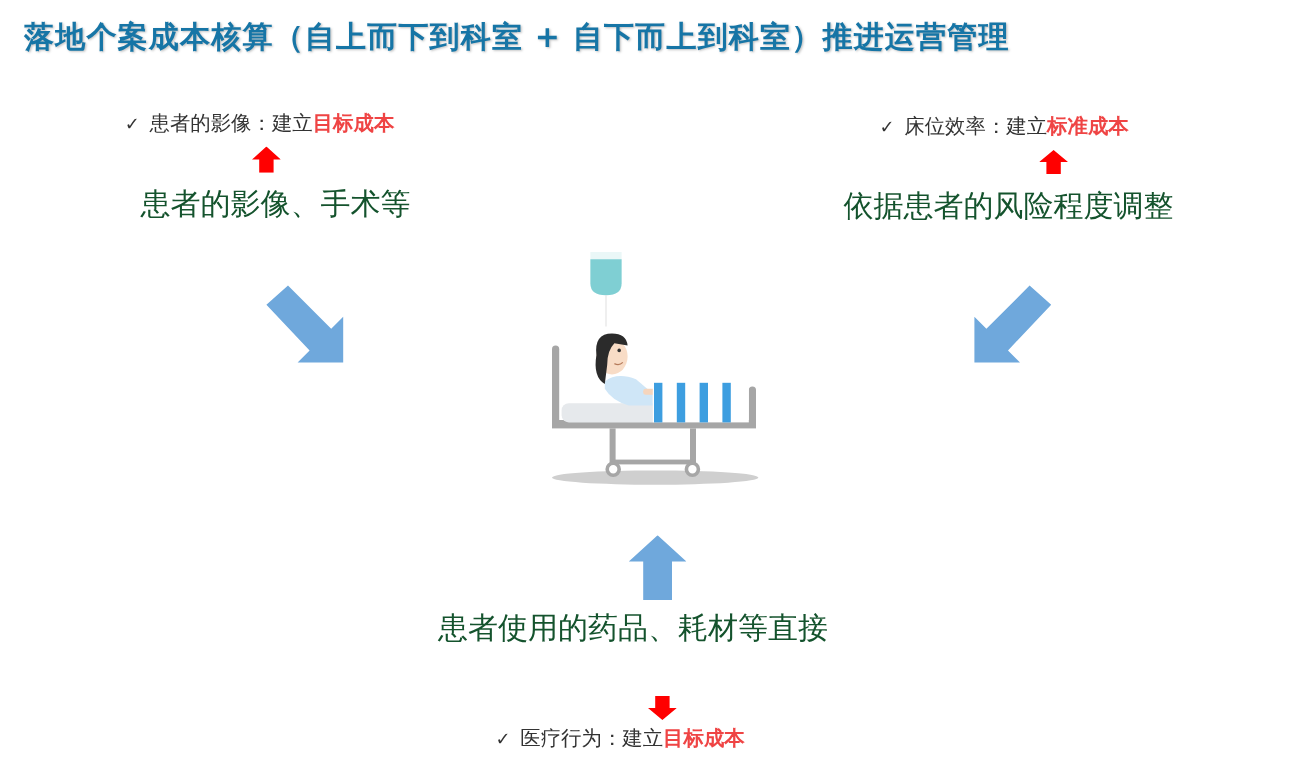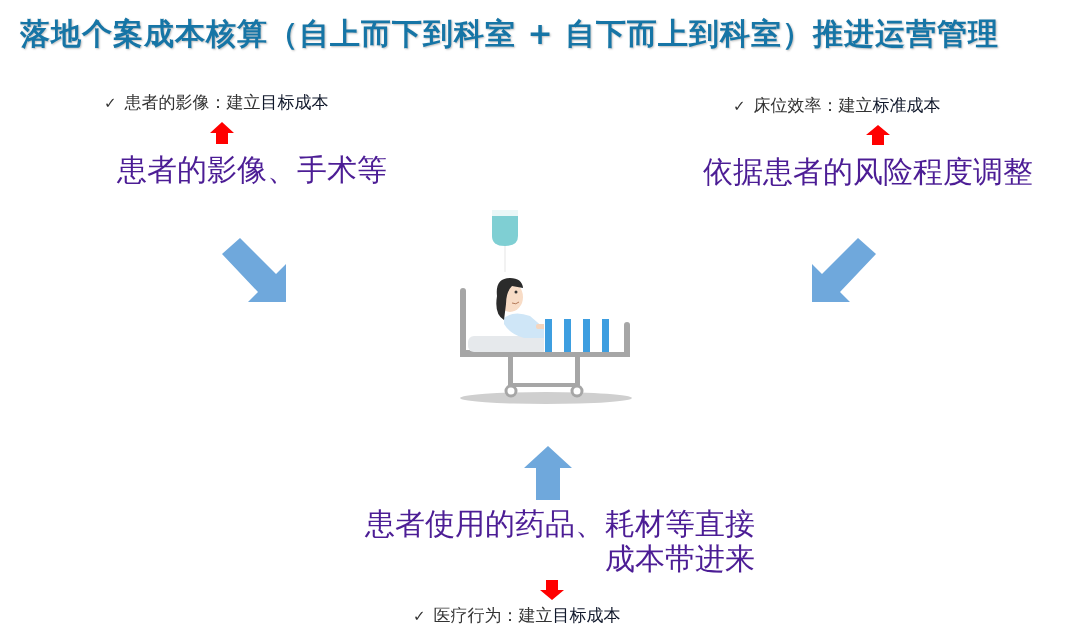--- a/index.html
+++ b/index.html
@@ -11,39 +11,39 @@
       width: 1080px;
       height: 637px;
       position: relative;
       overflow: hidden;
       font-family: "DejaVu Sans", "Liberation Sans", sans-serif;
     }
     .title {
       position: absolute;
       left: 20px;
       top: 14px;
-      font-size: 30px;
+      font-size: 25px;
       font-weight: bold;
       color: #1675a6;
       letter-spacing: 1px;
       white-space: nowrap;
       text-shadow: 1px 1px 2px rgba(0,0,0,0.25);
     }
     .check-line {
       position: absolute;
       font-size: 17px;
       color: #333333;
       white-space: nowrap;
     }
-    .check-line .hl { color: #0f172a; }
+    .check-line .hl { color: #ef4444; font-weight: bold; }
     .check-line .tick { margin-right: 8px; font-size: 15px; }
     .desc {
       position: absolute;
-      font-size: 30px;
-      color: #4c1d95;
+      font-size: 25px;
+      color: #14532d;
       line-height: 35px;
       white-space: nowrap;
     }
     .red-arrow { position: absolute; }
     .blue-arrow { position: absolute; }
     .scene { position: absolute; left: 440px; top: 200px; width: 220px; height: 220px; }
   </style>
 </head>
 <body>
 
@@ -107,22 +107,21 @@
   <rect x="104" y="118" width="80" height="34" fill="#ffffff"></rect>
   <rect x="105" y="119" width="7" height="33" fill="#3d9ee0"></rect>
   <rect x="124" y="119" width="7" height="33" fill="#3d9ee0"></rect>
   <rect x="143" y="119" width="7" height="33" fill="#3d9ee0"></rect>
   <rect x="162" y="119" width="7" height="33" fill="#3d9ee0"></rect>
 </svg>
 
 <svg class="blue-arrow" style="left:524px; top:446px;" width="48" height="54">
   <polygon points="24,0 48,22 36,22 36,54 12,54 12,22 0,22" fill="#6fa8dc"></polygon>
 </svg>
-<div class="desc" style="left:365px; top:506px; width:390px; text-align:right;">
+<div class="desc" style="left:365px; top:506px; width:390px; text-align:left;">
   <div>患者使用的药品、耗材等直接</div>
-  <div>成本带进来</div>
 </div>
 <svg class="red-arrow" style="left:540px; top:580px;" width="24" height="20">
   <polygon points="6,0 18,0 18,10 24,10 12,20 0,10 6,10" fill="#ff0000"></polygon>
 </svg>
 <div class="check-line" style="left:413px; top:604px;">
   <span class="tick">✓</span><span>医疗行为：建立</span><span class="hl">目标成本</span>
 </div>
 
 </body></html>

